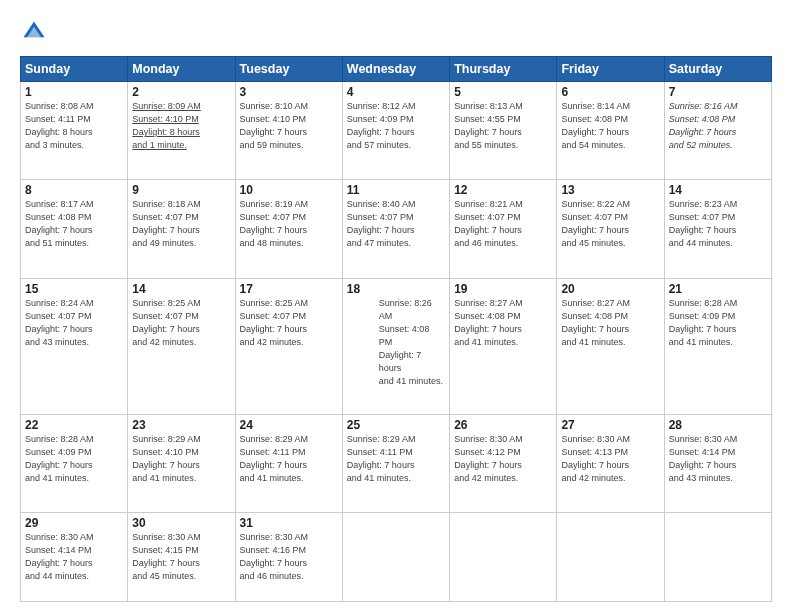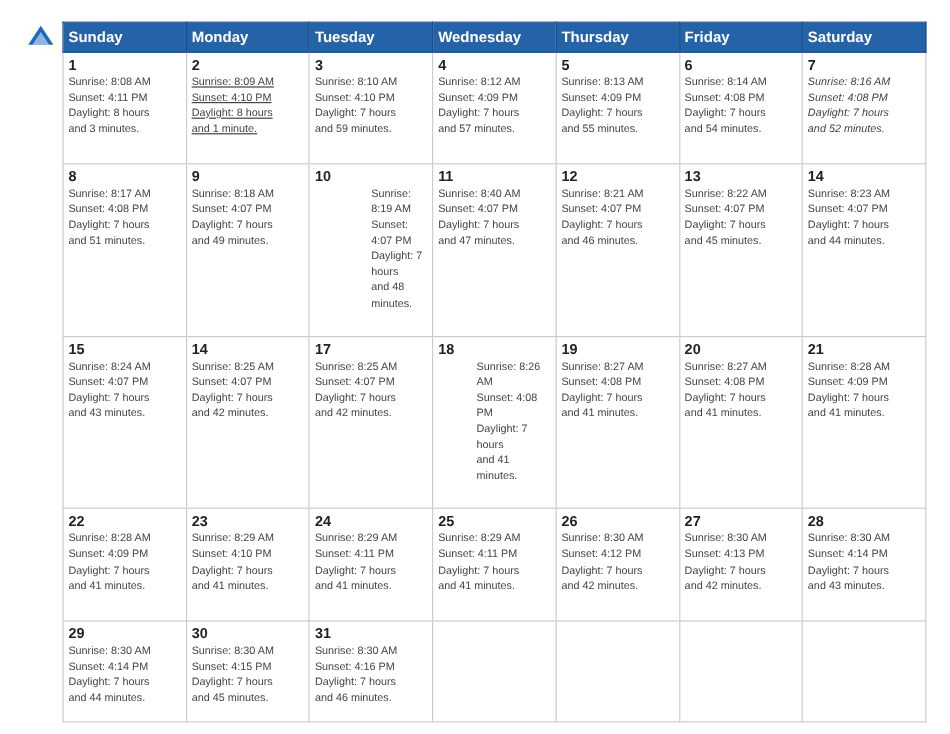--- a/index.html
+++ b/index.html
@@ -8,21 +8,21 @@
       background: #fff;
       width: 792px;
       height: 612px;
       overflow: hidden;
     }
     .page {
       width: 792px;
       height: 612px;
       padding: 18px 20px 10px 20px;
       display: flex;
-      flex-direction: row;
+      flex-direction: column;
     }
     .header {
       display: flex;
       justify-content: space-between;
       align-items: flex-start;
       margin-bottom: 10px;
     }
     .logo {
       display: flex;
       align-items: center;
@@ -162,21 +162,21 @@
           <td>
             <span class="day-num">4</span>
             <div class="day-info" style="white-space: pre-line;">Sunrise: 8:12 AM
 Sunset: 4:09 PM
 Daylight: 7 hours
 and 57 minutes.</div>
           </td>
           <td>
             <span class="day-num">5</span>
             <div class="day-info" style="white-space: pre-line;">Sunrise: 8:13 AM
-Sunset: 4:09 PM
+Sunset: 4:55 PM
 Daylight: 7 hours
 and 55 minutes.</div>
           </td>
           <td>
             <span class="day-num">6</span>
             <div class="day-info" style="white-space: pre-line;">Sunrise: 8:14 AM
 Sunset: 4:08 PM
 Daylight: 7 hours
 and 54 minutes.</div>
           </td>
@@ -198,21 +198,21 @@
           </td>
           <td>
             <span class="day-num">9</span>
             <div class="day-info" style="white-space: pre-line;">Sunrise: 8:18 AM
 Sunset: 4:07 PM
 Daylight: 7 hours
 and 49 minutes.</div>
           </td>
           <td>
             <span class="day-num">10</span>
-            <div class="day-info" style="white-space: pre-line; margin-left: 47px;">Sunrise: 8:19 AM
+            <div class="day-info" style="white-space: pre-line;">Sunrise: 8:19 AM
 Sunset: 4:07 PM
 Daylight: 7 hours
 and 48 minutes.</div>
           </td>
           <td>
             <span class="day-num">11</span>
             <div class="day-info" style="white-space: pre-line;">Sunrise: 8:40 AM
 Sunset: 4:07 PM
 Daylight: 7 hours
 and 47 minutes.</div>

